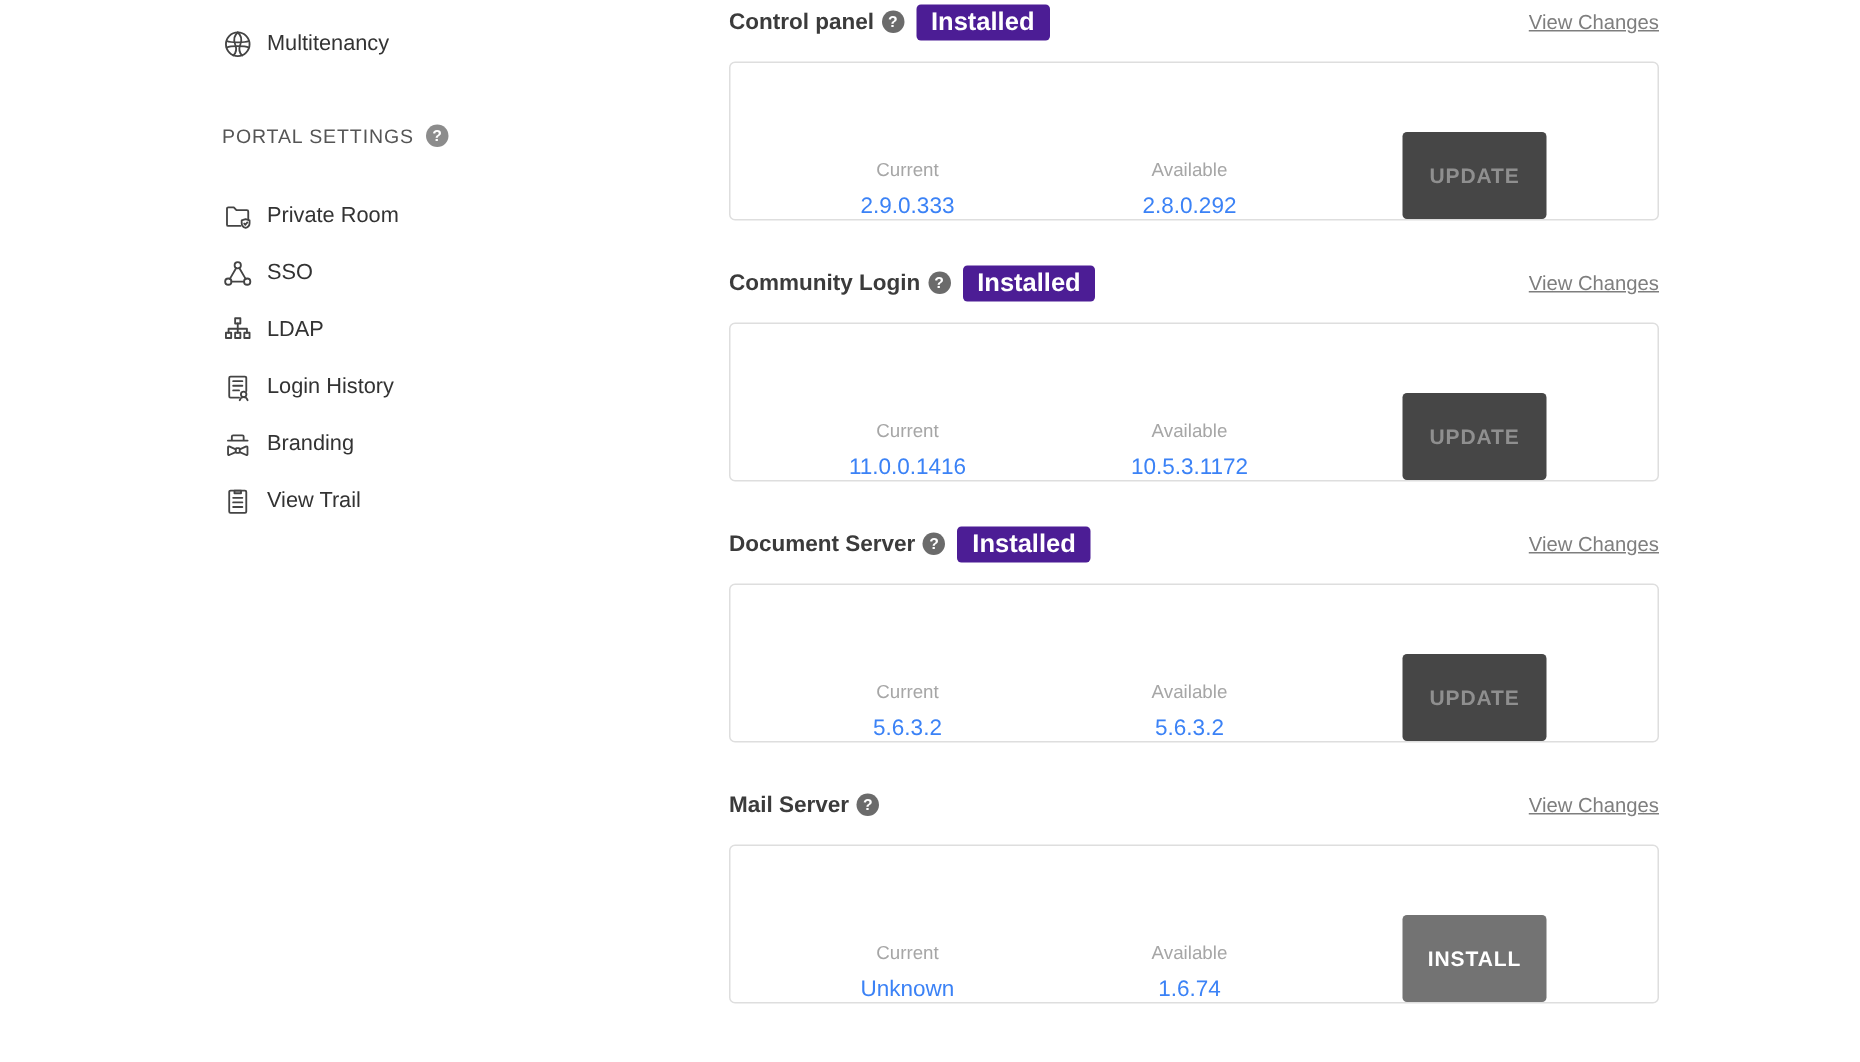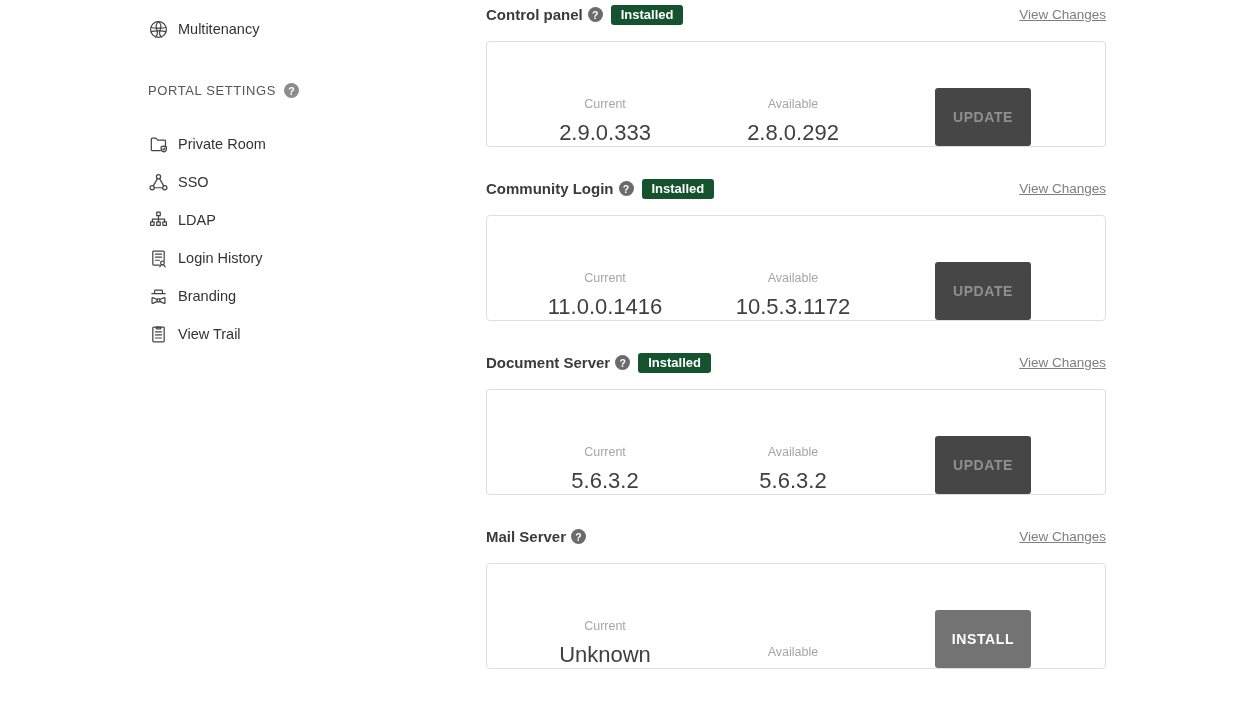--- a/index.html
+++ b/index.html
@@ -21,31 +21,31 @@
               width: 15px; height: 15px; border-radius: 50%; background: #8c8c8c;
               color: #fff; font-size: 10.5px; font-weight: bold; flex: 0 0 15px; }
   .help-dot.dark { background: #6b6b6b; }
 
   
   .main { padding-top: 4px; width: 620px; }
   .section { margin-bottom: 31px; }
   .sec-head { display: flex; align-items: center; height: 21px; margin-bottom: 16px; }
   .sec-title { font-size: 15px; font-weight: bold; color: #3b3b3b; margin-right: 5px; }
   .sec-head .help-dot { margin-right: 8px; }
-  .badge { background: #14532d; color: #fff; font-size: 13px; font-weight: bold;
+  .badge { background: #4c1d95; color: #fff; font-size: 17px; font-weight: bold;
            padding: 3px 10px 4px; border-radius: 3px; line-height: 1; }
   .view-changes { margin-left: auto; font-size: 13.5px; color: #7e7e7e; text-decoration: underline; cursor: pointer; }
 
   .card { border: 1px solid #dedede; border-radius: 4px; height: 106px;
           display: flex; align-items: flex-end; width: 620px; }
   .ver-col { width: 160px; text-align: center; }
   .ver-col.current { margin-left: 38px; }
   .ver-col.available { margin-left: 28px; }
   .ver-label { font-size: 12.5px; color: #a6a6a6; margin-bottom: 9px; }
-  .ver-value { font-size: 22px; color: #404040; }
+  .ver-value { font-size: 15px; color: #3b82f6; }
 
   .action-btn { margin-left: auto; margin-right: 74px; width: 96px; height: 58px;
                 border: none; border-radius: 3px; font-family: inherit;
                 font-size: 14px; font-weight: bold; letter-spacing: 0.6px; cursor: pointer; }
   .action-btn.dark { background: #464646; color: #8f8f8f; }
   .action-btn.green { background: #737373; color: #ffffff; }
 </style>
 </head>
 <body>
 
@@ -213,19 +213,20 @@
         <span class="help-dot dark">?</span>
         <a class="view-changes">View Changes</a>
       </div>
       <div class="card">
         <div class="ver-col current">
           <div class="ver-label">Current</div>
           <div class="ver-value">Unknown</div>
         </div>
         <div class="ver-col available">
           <div class="ver-label">Available</div>
+          <div class="ver-value">1.6.74</div>
         </div>
         <button class="action-btn green">INSTALL</button>
       </div>
     </div>
 
   </div>
 </div>
 
 </body></html>

